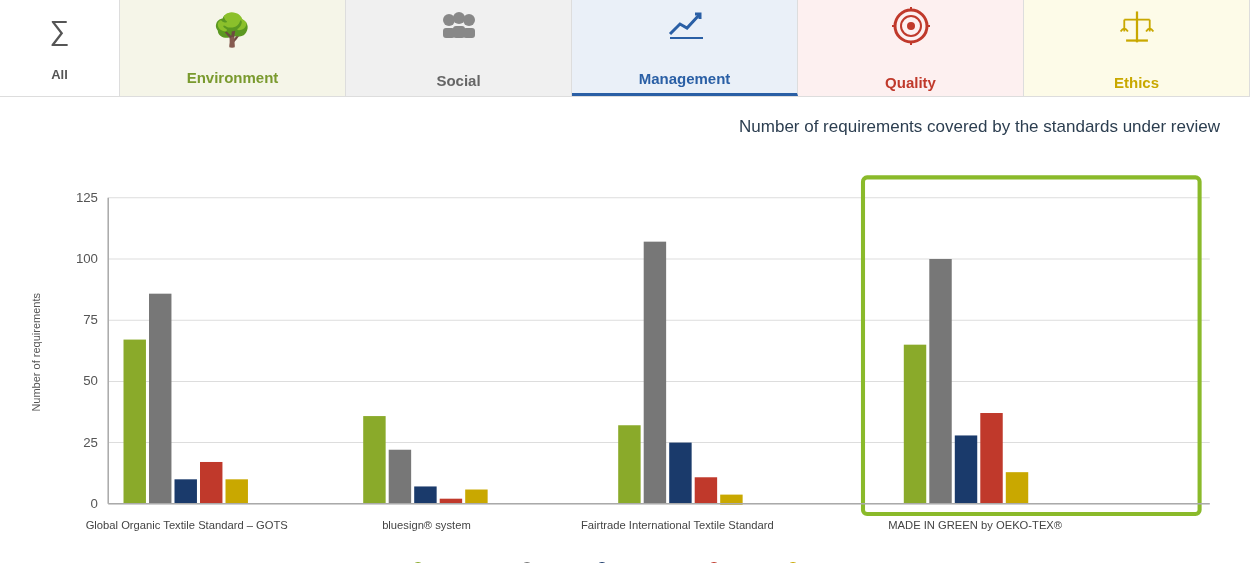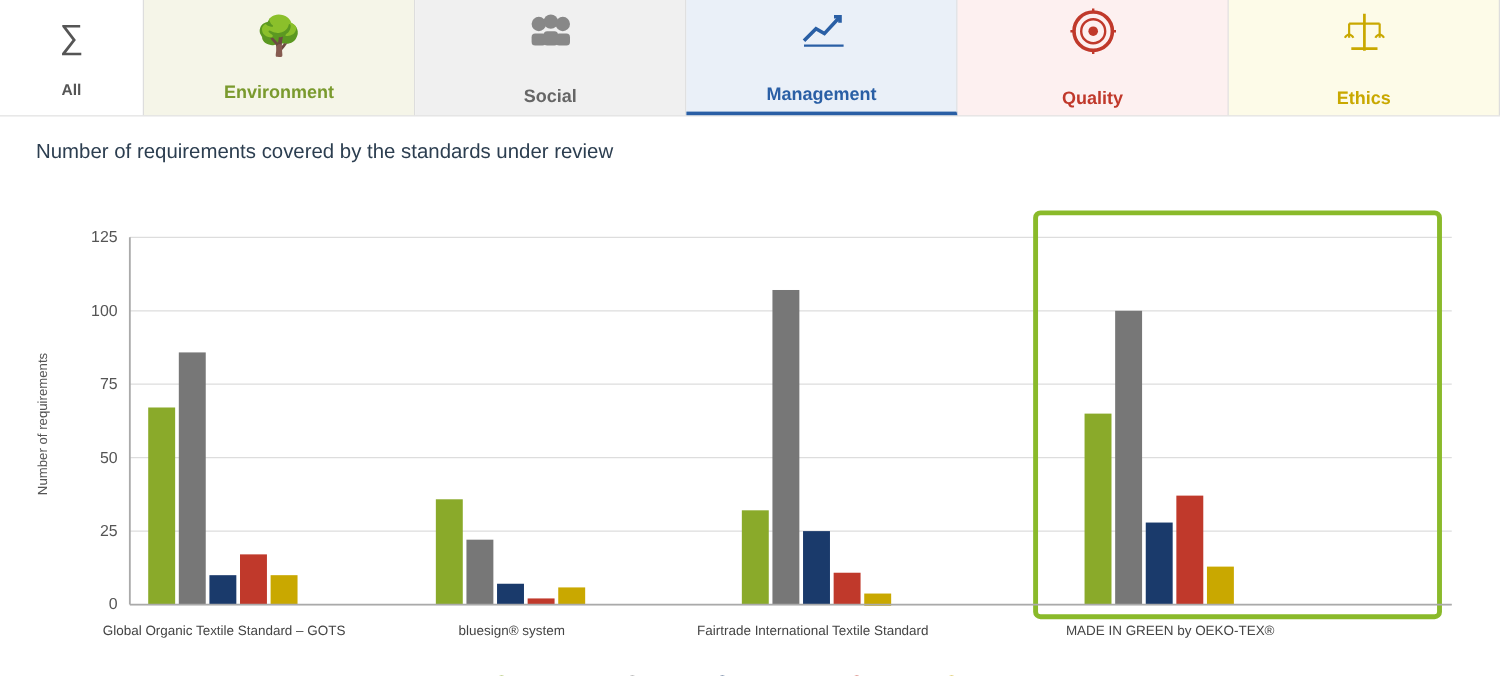--- a/index.html
+++ b/index.html
@@ -72,21 +72,21 @@
       font-size: 28px;
       color: #555;
       display: block;
     }
 
     
     .chart-area {
       padding: 20px 30px 10px 30px;
     }
     .chart-title {
-      text-align: left;
+      text-align: right;
       font-size: 17px;
       color: #2c3e50;
       margin-bottom: 20px;
       font-weight: normal;
     }
     .chart-container {
       display: flex;
       position: relative;
     }
     .y-axis-label {

